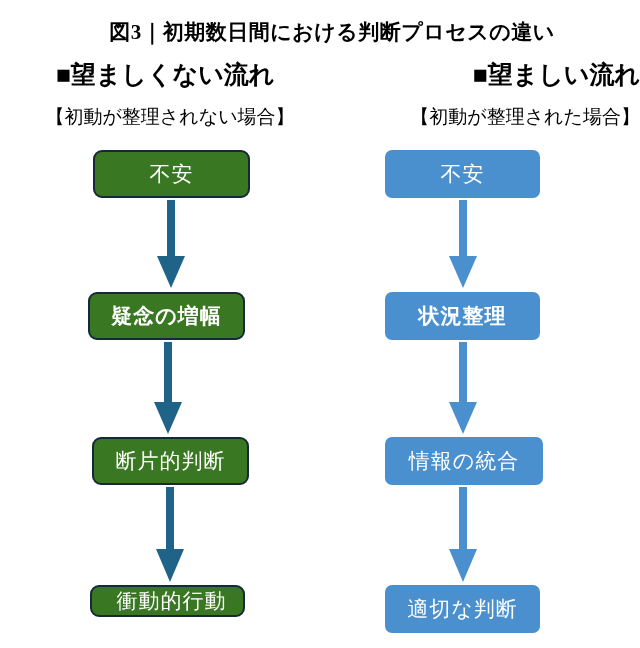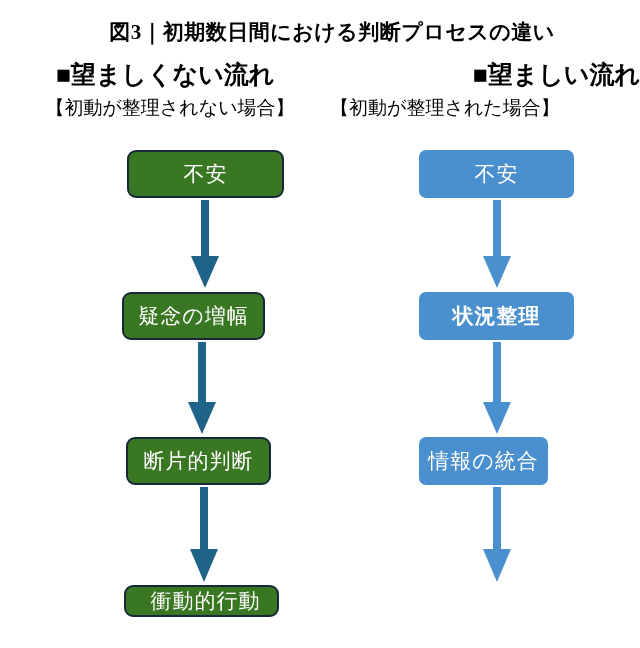--- a/index.html
+++ b/index.html
@@ -39,34 +39,33 @@
     font-weight: bold;
     font-family: "Liberation Sans", "DejaVu Sans", sans-serif;
     letter-spacing: 0px;
     white-space: nowrap;
   }
   .col-heading.left  { left: 0;   width: 330px; text-align: center; }
   .col-heading.right { left: 330px; width: 310px; text-align: right; }
 
   .col-sub {
     position: absolute;
-    top: 95px;
+    top: 104px;
     font-size: 19px;
     font-family: Liberation Sans, sans-serif;
     white-space: nowrap;
   }
   .col-sub.left  { left: 0;   width: 340px; text-align: center; }
-  .col-sub.right { left: 330px; width: 310px; text-align: left; }
+  .col-sub.right { left: 330px; width: 310px; text-align: right; }
 
   
   .flow-col {
     position: absolute;
     top: 0;
     height: 648px;
-    margin-left: 34px;
   }
   .flow-col.left  { left: 0;   width: 330px; }
   .flow-col.right { left: 330px; width: 310px; }
 
   
   .node {
     position: absolute;
     box-sizing: border-box;
     display: flex;
     align-items: center;
@@ -83,28 +82,28 @@
     border-radius: 9px;
   }
   .node.blue {
     background: #4a90cf;
     border: none;
     border-radius: 7px;
   }
 
   
   .node.l1 { left: 93px; top: 150px; width: 157px; height: 48px; }
-  .node.l2 { left: 88px; top: 292px; width: 143px; height: 48px; }
-  .node.l3 { left: 92px; top: 437px; width: 145px; height: 48px; }
+  .node.l2 { left: 88px; top: 292px; width: 157px; height: 48px; font-weight: bold; }
+  .node.l3 { left: 92px; top: 437px; width: 157px; height: 48px; }
   .node.l4 { left: 90px; top: 585px; width: 155px; height: 32px; padding-left: 8px; }
 
   
   .node.r1 { left: 55px; top: 150px; width: 155px; height: 48px; }
   .node.r2 { left: 55px; top: 292px; width: 155px; height: 48px; font-weight: bold; }
-  .node.r3 { left: 55px; top: 437px; width: 129px; height: 48px; }
+  .node.r3 { left: 55px; top: 437px; width: 158px; height: 48px; }
   .node.r4 { left: 55px; top: 585px; width: 155px; height: 48px; }
 
   
   .arrow {
     position: absolute;
     width: 40px;
   }
   .arrow svg { display: block; width: 100%; height: 100%; }
 
   .arrow.la1 { left: 151px; top: 200px; height: 88px; }
@@ -174,13 +173,14 @@
   </div>
 
   <div class="node blue r3">情報の統合</div>
 
   <div class="arrow ra3">
     <svg viewBox="0 0 40 95" preserveAspectRatio="none" aria-hidden="true">
       <path d="M16 0 L24 0 L24 62 L34 62 L20 95 L6 62 L16 62 Z" fill="#4a90cf"></path>
     </svg>
   </div>
 
+  <div class="node blue r4">適切な判断</div>
 </div>
 
 </body></html>

